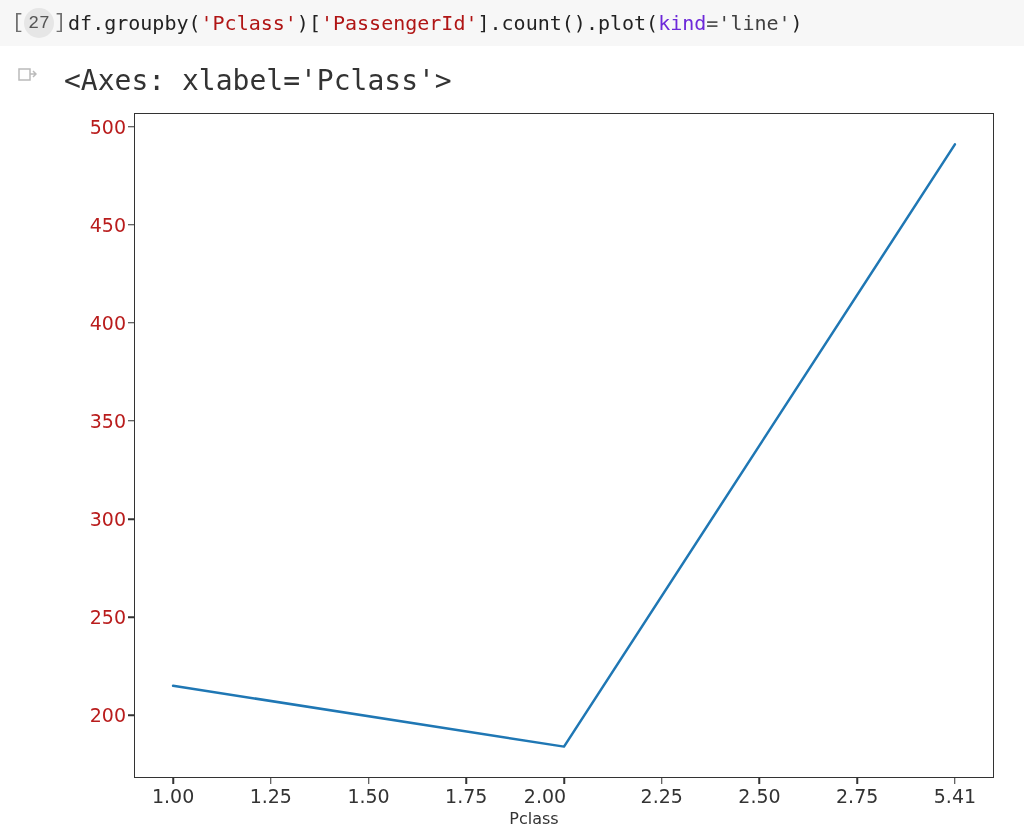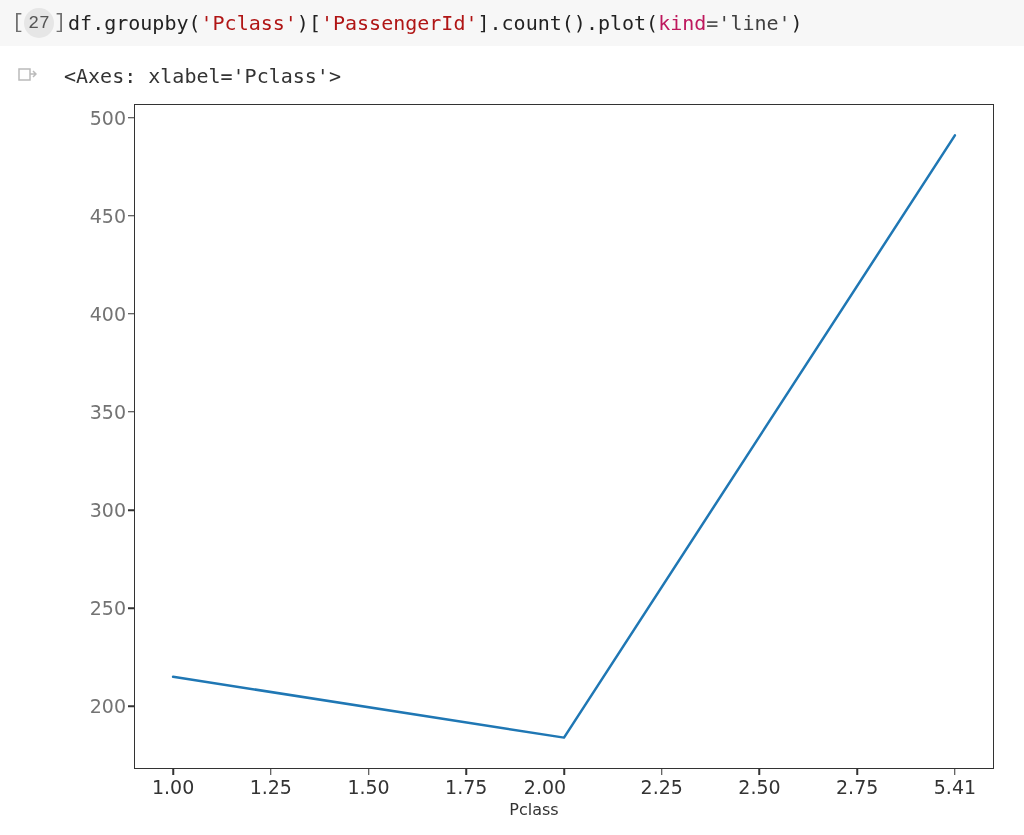--- a/index.html
+++ b/index.html
@@ -38,21 +38,21 @@
   .code {
     font-family: "Consolas","DejaVu Sans Mono",monospace;
     font-size: 20px;
     white-space: pre;
     line-height: 30px;
   }
   .tok-id { color: #222; }
   .tok-fn { color: #222; }
   .tok-par { color: #222; }
   .tok-str { color: #b01515; }
-  .tok-kw  { color: #be185d; }
+  .tok-kw  { color: #6d28d9; }
   .tok-eq  { color: #555; }
   .tok-val { color: #404040; }
 
   .cell-output {
     display: flex;
     align-items: flex-start;
     padding: 18px 8px 0 12px;
     width: 100%;
   }
   .out-icon {
@@ -63,21 +63,21 @@
     display:flex; justify-content:center; align-items:flex-start;
     padding-top:2px;
   }
   .out-body {
     flex: 1 1 auto;
     display: flex;
     flex-direction: column;
   }
   .repr {
     font-family: "Consolas","DejaVu Sans Mono",monospace;
-    font-size: 20px;
+    font-size: 28px;
     color: #333;
     margin-bottom: 8px;
   }
   
   .figure {
     position: relative;
     width: 940px;
     height: 725px;
     background: #fff;
   }
@@ -88,21 +88,21 @@
     width: 860px;
     height: 665px;
     border: 1.5px solid #333;
   }
   .ytick {
     position: absolute;
     left: 0;
     width: 62px;
     text-align: right;
     font-size: 19px;
-    color: #737373;
+    color: #b91c1c;
     font-family: "DejaVu Sans","Segoe UI",Arial,sans-serif;
     transform: translateY(-50%);
   }
   .ytick-mark {
     position: absolute;
     left: 64px; width: 6px; height: 1.5px; background:#333;
     transform: translateY(-0.75px);
   }
   .xtick {
     position: absolute;

